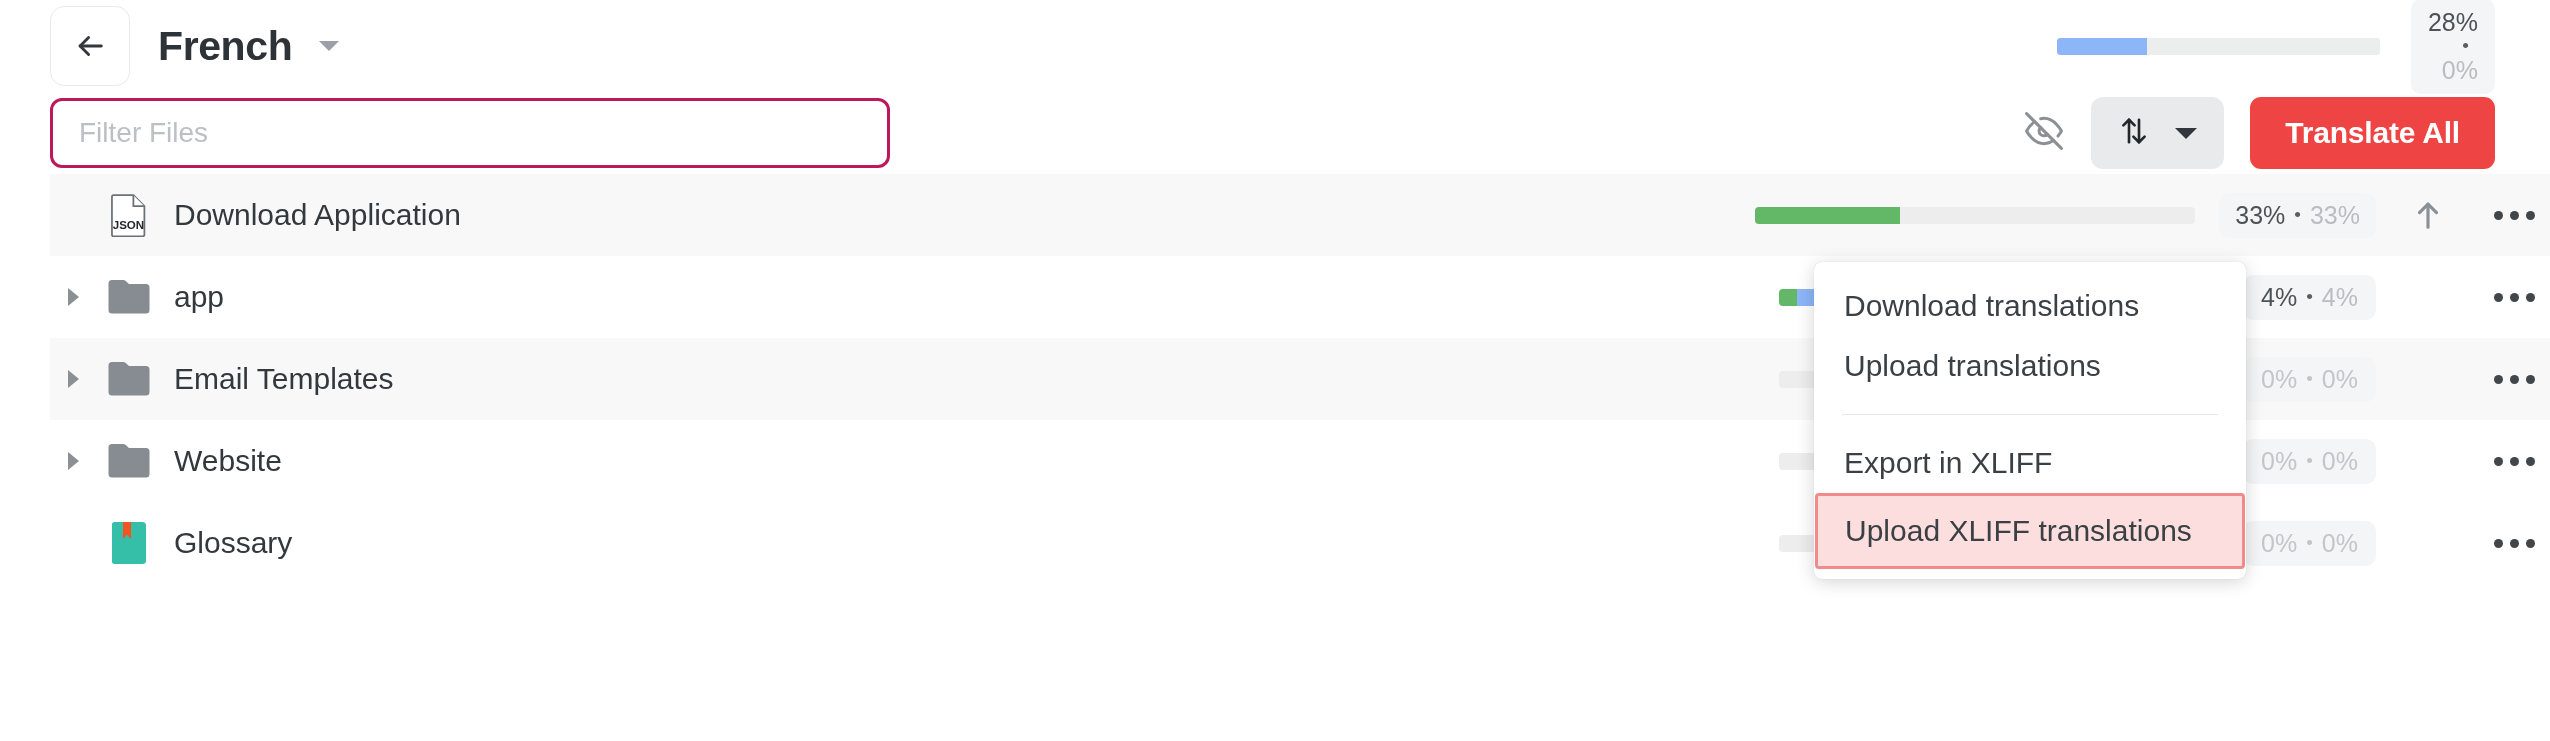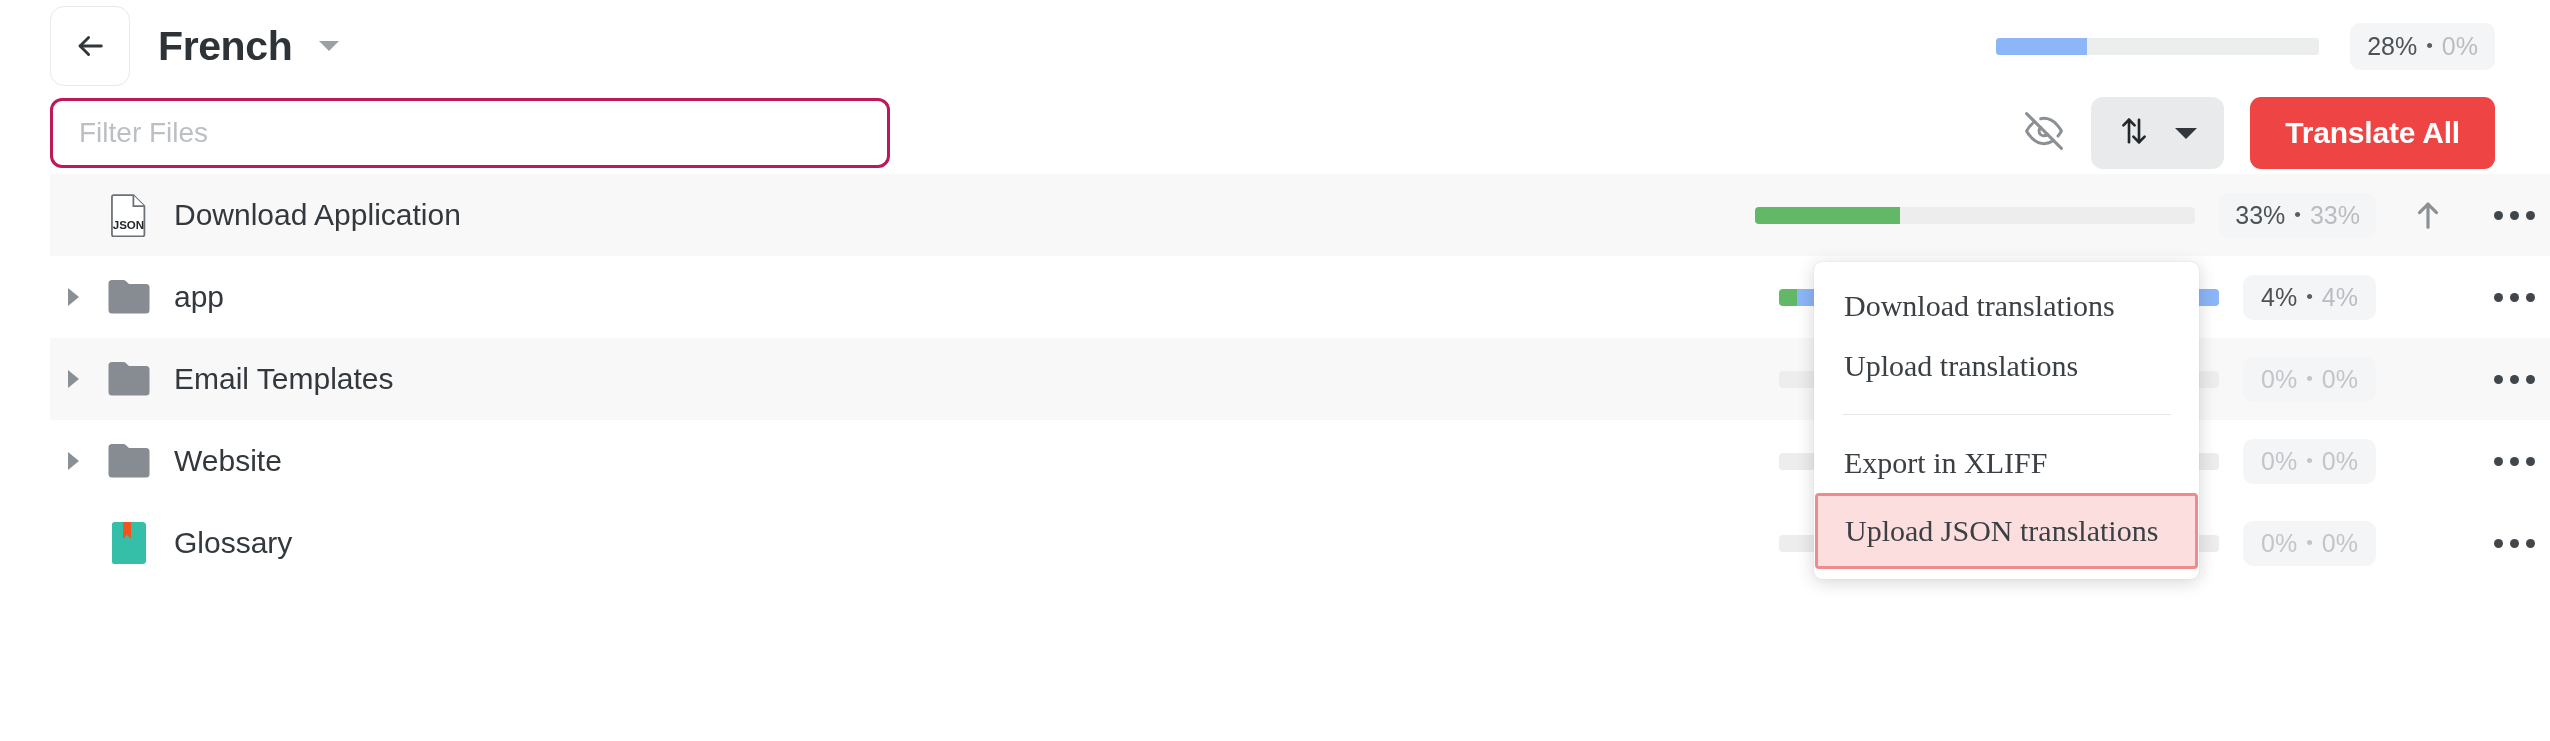--- a/index.html
+++ b/index.html
@@ -65,21 +65,22 @@
     border-radius: 3px 0 0 3px;
   }
   .hdr-stats {
     background: #f4f5f6;
     border-radius: 10px;
     padding: 9px 17px;
     font-size: 25px;
     color: #4d5256;
     white-space: nowrap;
     display: flex;
-    align-items: center;
+    align-items: flex-end;
+    flex-direction: column;
   }
   .hdr-stats .sep {
     color: #5a5f63;
     margin: 0 9px;
     font-size: 19px;
     line-height: 1;
     position: relative;
     top: -1px;
   }
   .hdr-stats .muted { color: #b9bdc1; }
@@ -259,27 +260,26 @@
     border-radius: 50%;
     background: #41464b;
     display: block;
   }
 
   
   .menu {
     position: absolute;
     left: 1814px;
     top: 262px;
-    width: 385px;
+    width: 432px;
     background: #ffffff;
     border-radius: 8px;
     box-shadow: 0 3px 18px rgba(0,0,0,0.17), 0 0 1px rgba(0,0,0,0.18);
     padding: 14px 0 10px 0;
     z-index: 40;
-    font-family: Liberation Serif, serif;
   }
   .menu-item {
     height: 60px;
     display: flex;
     align-items: center;
     padding-left: 30px;
     font-size: 30px;
     color: #3b4045;
     cursor: pointer;
     white-space: nowrap;
@@ -514,14 +514,14 @@
         </div>
       </div>
     </div>
   </div>
 
 <div class="menu">
   <div class="menu-item">Download translations</div>
   <div class="menu-item">Upload translations</div>
   <div class="menu-divider"></div>
   <div class="menu-item">Export in XLIFF</div>
-  <div class="menu-item highlighted">Upload JSON translations</div>
+  <div class="menu-item highlighted">Upload XLIFF translations</div>
 </div>
 
 </body></html>

